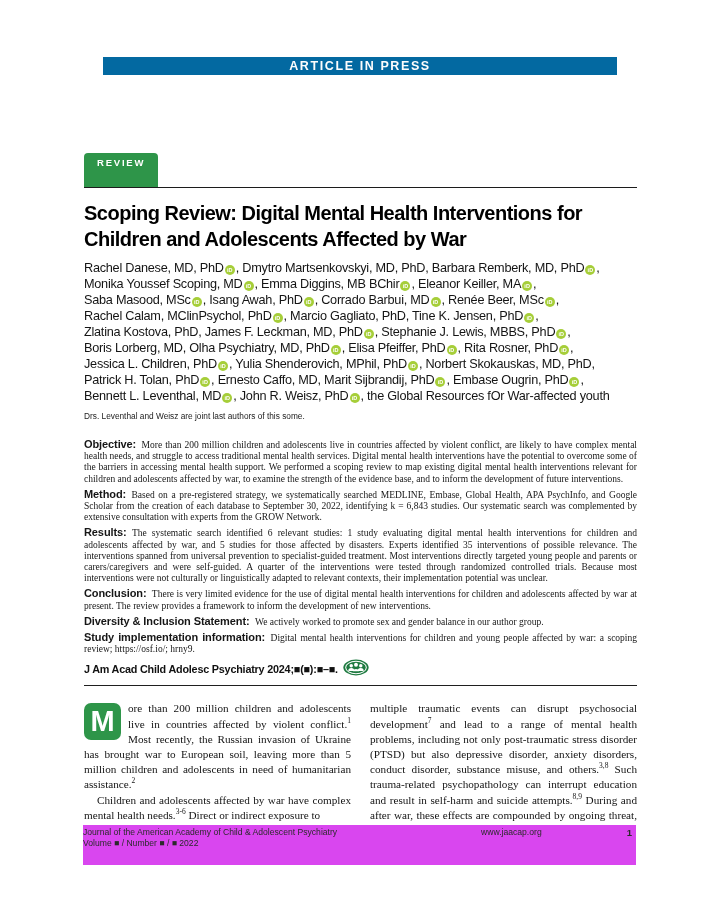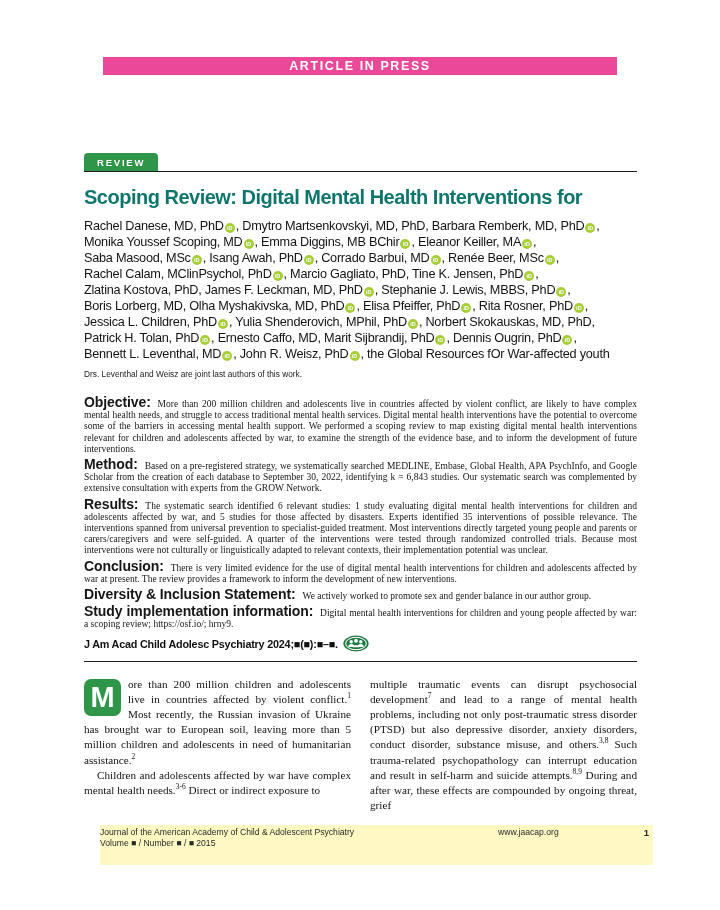--- a/index.html
+++ b/index.html
@@ -1,102 +1,103 @@
 <!DOCTYPE html>
 <html><head>
 <meta charset="utf-8">
 <style>
   html,body{margin:0;padding:0;background:#ffffff;}
   .page{position:relative;width:720px;height:910px;background:#fff;overflow:hidden;
         font-family:"Liberation Sans",sans-serif;color:#111;}
 
   
   .press-banner{position:absolute;top:57px;left:103px;width:514px;height:18px;
-    background:#ec4899;color:#fdfdfd;font-weight:bold;font-size:12.5px;line-height:18px;
+    background:#0369a1;color:#fdfdfd;font-weight:bold;font-size:12.5px;line-height:18px;
     text-align:center;letter-spacing:1.6px;}
 
   
   .content{position:absolute;top:153px;left:84px;width:553px;}
 
   .review-row{border-bottom:1.6px solid #1c1c1c;}
   .review-badge{display:inline-block;background:#2e9549;color:#fff;font-weight:bold;
-    font-size:9.5px;letter-spacing:1.8px;padding:4px 13px 3px 13px;border-radius:4px 4px 0 0;
+    font-size:9.5px;letter-spacing:1.8px;padding:4px 13px 19px 13px;border-radius:4px 4px 0 0;
     vertical-align:bottom;}
 
   .title{margin-top:12px;font-weight:bold;font-size:20px;line-height:26px;
-    letter-spacing:-0.5px;color:#0f766e;}
+    letter-spacing:-0.5px;color:#000000;}
   .title .tline{white-space:nowrap;}
 
   .authors{margin-top:8px;font-size:12.7px;line-height:16px;letter-spacing:-0.25px;color:#141414;}
   .author-line{white-space:nowrap;}
   .orcid{display:inline-block;width:10px;height:10px;border-radius:50%;background:#a6ce39;
     color:#fff;font-size:5.5px;font-weight:bold;line-height:10px;text-align:center;
     vertical-align:0px;margin:0 1px;letter-spacing:0;}
 
   .joint-note{margin-top:7px;font-size:8.3px;color:#222;}
 
   .abstract{margin-top:18px;}
   .abs-p{margin:0 0 4px 0;font-family:"Liberation Serif",serif;font-size:9.5px;
     line-height:11.2px;text-align:justify;color:#161616;}
-  .abs-label{font-family:"Liberation Sans",sans-serif;font-weight:bold;font-size:14px;
+  .abs-label{font-family:"Liberation Sans",sans-serif;font-weight:bold;font-size:11px;
     letter-spacing:-0.1px;}
   .citation-line{margin-top:3px;font-weight:bold;font-size:10.8px;letter-spacing:-0.2px;
     display:flex;align-items:center;gap:5px;}
   .group-icon{flex:none;display:inline-block;}
 
   .divider{border:none;border-top:1.5px solid #1f1f1f;margin:7px 0 0 0;}
 
   
   .body-cols{display:flex;gap:19px;margin-top:15px;}
   .col{width:267px;font-family:"Liberation Serif",serif;font-size:11.2px;line-height:15.2px;
     text-align:justify;color:#131313;}
   .col p{margin:0;}
   .col p.indented{text-indent:13px;}
   .dropcap{float:left;width:37px;height:37px;border-radius:7px;background:#2e9549;
     color:#fff;font-family:"Liberation Sans",sans-serif;font-weight:bold;font-size:29px;
     line-height:37px;text-align:center;margin:2px 7px 1px 0;}
   sup{font-size:7.5px;line-height:0;}
 
   
-  .footer{position:absolute;top:825px;left:100px;width:553px;height:40px;background:#fef9c3;
+  .footer{position:absolute;top:825px;left:83px;width:553px;height:40px;background:#d946ef;
     font-size:8.6px;line-height:11px;color:#2a2a2a;}
   .footer .left{position:absolute;left:0;top:2px;}
   .footer .url{position:absolute;left:398px;top:2px;}
   .footer .pagenum{position:absolute;right:4px;top:2px;font-weight:bold;font-size:9.5px;}
 </style>
 </head>
 <body>
 
 <div class="page">
 
   <div class="press-banner">ARTICLE IN PRESS</div>
 
   <div class="content">
 
     <div class="review-row">
       <span class="review-badge">REVIEW</span>
     </div>
 
     <h1 class="title" style="margin:12px 0 0 0;">
       <div class="tline">Scoping Review: Digital Mental Health Interventions for</div>
+      <div class="tline">Children and Adolescents Affected by War</div>
     </h1>
 
     <div class="authors">
         <div class="author-line"><span>Rachel Danese, MD, PhD</span><span class="orcid">iD</span><span>, Dmytro Martsenkovskyi, MD, PhD, Barbara Remberk, MD, PhD</span><span class="orcid">iD</span><span>,</span></div>
         <div class="author-line"><span>Monika Youssef Scoping, MD</span><span class="orcid">iD</span><span>, Emma Diggins, MB BChir</span><span class="orcid">iD</span><span>, Eleanor Keiller, MA</span><span class="orcid">iD</span><span>,</span></div>
         <div class="author-line"><span>Saba Masood, MSc</span><span class="orcid">iD</span><span>, Isang Awah, PhD</span><span class="orcid">iD</span><span>, Corrado Barbui, MD</span><span class="orcid">iD</span><span>, Renée Beer, MSc</span><span class="orcid">iD</span><span>,</span></div>
         <div class="author-line"><span>Rachel Calam, MClinPsychol, PhD</span><span class="orcid">iD</span><span>, Marcio Gagliato, PhD, Tine K. Jensen, PhD</span><span class="orcid">iD</span><span>,</span></div>
         <div class="author-line"><span>Zlatina Kostova, PhD, James F. Leckman, MD, PhD</span><span class="orcid">iD</span><span>, Stephanie J. Lewis, MBBS, PhD</span><span class="orcid">iD</span><span>,</span></div>
-        <div class="author-line"><span>Boris Lorberg, MD, Olha Myshakivska, MD, PhD</span><span class="orcid">iD</span><span>, Elisa Pfeiffer, PhD</span><span class="orcid">iD</span><span>, Rita Rosner, PhD</span><span class="orcid">iD</span><span>,</span></div>
+        <div class="author-line"><span>Boris Lorberg, MD, Olha Psychiatry, MD, PhD</span><span class="orcid">iD</span><span>, Elisa Pfeiffer, PhD</span><span class="orcid">iD</span><span>, Rita Rosner, PhD</span><span class="orcid">iD</span><span>,</span></div>
         <div class="author-line"><span>Jessica L. Children, PhD</span><span class="orcid">iD</span><span>, Yulia Shenderovich, MPhil, PhD</span><span class="orcid">iD</span><span>, Norbert Skokauskas, MD, PhD,</span></div>
-        <div class="author-line"><span>Patrick H. Tolan, PhD</span><span class="orcid">iD</span><span>, Ernesto Caffo, MD, Marit Sijbrandij, PhD</span><span class="orcid">iD</span><span>, Dennis Ougrin, PhD</span><span class="orcid">iD</span><span>,</span></div>
+        <div class="author-line"><span>Patrick H. Tolan, PhD</span><span class="orcid">iD</span><span>, Ernesto Caffo, MD, Marit Sijbrandij, PhD</span><span class="orcid">iD</span><span>, Embase Ougrin, PhD</span><span class="orcid">iD</span><span>,</span></div>
         <div class="author-line"><span>Bennett L. Leventhal, MD</span><span class="orcid">iD</span><span>, John R. Weisz, PhD</span><span class="orcid">iD</span><span>, the Global Resources fOr War-affected youth</span></div>
       </div>
 
-    <div class="joint-note">Drs. Leventhal and Weisz are joint last authors of this work.</div>
+    <div class="joint-note">Drs. Leventhal and Weisz are joint last authors of this some.</div>
 
     <div class="abstract">
         <p class="abs-p"><span class="abs-label">Objective: </span><span>More than 200 million children and adolescents live in countries affected by violent conflict, are likely to have complex mental health needs, and struggle to access traditional mental health services. Digital mental health interventions have the potential to overcome some of the barriers in accessing mental health support. We performed a scoping review to map existing digital mental health interventions relevant for children and adolescents affected by war, to examine the strength of the evidence base, and to inform the development of future interventions.</span></p>
         <p class="abs-p"><span class="abs-label">Method: </span><span>Based on a pre-registered strategy, we systematically searched MEDLINE, Embase, Global Health, APA PsychInfo, and Google Scholar from the creation of each database to September 30, 2022, identifying k = 6,843 studies. Our systematic search was complemented by extensive consultation with experts from the GROW Network.</span></p>
         <p class="abs-p"><span class="abs-label">Results: </span><span>The systematic search identified 6 relevant studies: 1 study evaluating digital mental health interventions for children and adolescents affected by war, and 5 studies for those affected by disasters. Experts identified 35 interventions of possible relevance. The interventions spanned from universal prevention to specialist-guided treatment. Most interventions directly targeted young people and parents or carers/caregivers and were self-guided. A quarter of the interventions were tested through randomized controlled trials. Because most interventions were not culturally or linguistically adapted to relevant contexts, their implementation potential was unclear.</span></p>
         <p class="abs-p"><span class="abs-label">Conclusion: </span><span>There is very limited evidence for the use of digital mental health interventions for children and adolescents affected by war at present. The review provides a framework to inform the development of new interventions.</span></p>
         <p class="abs-p"><span class="abs-label">Diversity &amp; Inclusion Statement: </span><span>We actively worked to promote sex and gender balance in our author group.</span></p>
         <p class="abs-p"><span class="abs-label">Study implementation information: </span><span>Digital mental health interventions for children and young people affected by war: a scoping review; https://osf.io/; hrny9.</span></p>
       </div>
 
@@ -126,19 +127,19 @@
       <div class="col">
           <p>multiple traumatic events can disrupt psychosocial development<sup>7</sup> and lead to a range of mental health problems, including not only post-traumatic stress disorder (PTSD) but also depressive disorder, anxiety disorders, conduct disorder, substance misuse, and others.<sup>3,8</sup> Such trauma-related psychopathology can interrupt education and result in self-harm and suicide attempts.<sup>8,9</sup> During and after war, these effects are compounded by ongoing threat, grief</p>
         </div>
     </div>
 
   </div>
 
   <div class="footer">
     <div class="left">
       <div>Journal of the American Academy of Child &amp; Adolescent Psychiatry</div>
-      <div>Volume ■ / Number ■ / ■ 2015</div>
+      <div>Volume ■ / Number ■ / ■ 2022</div>
     </div>
     <div class="url">www.jaacap.org</div>
     <div class="pagenum">1</div>
   </div>
 
 </div>
 
 </body></html>

